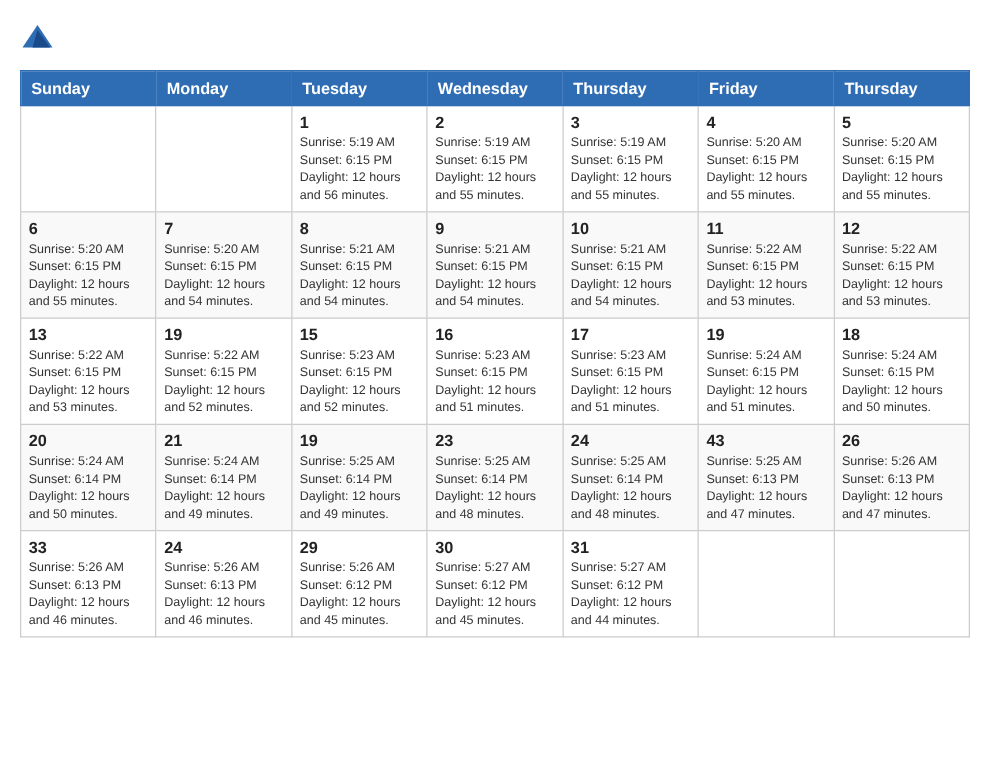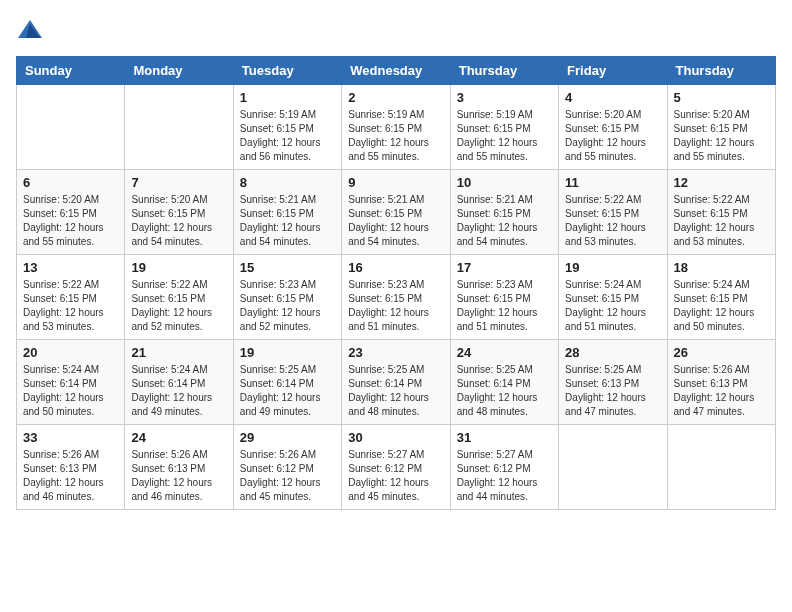--- a/index.html
+++ b/index.html
@@ -276,21 +276,21 @@
 Sunset: 6:14 PM
 Daylight: 12 hours and 48 minutes.</div>
         </td>
         <td>
           <div class="day-number">24</div>
           <div class="day-info" style="white-space: pre-line;">Sunrise: 5:25 AM
 Sunset: 6:14 PM
 Daylight: 12 hours and 48 minutes.</div>
         </td>
         <td>
-          <div class="day-number">28</div>
+          <div class="day-number">43</div>
           <div class="day-info" style="white-space: pre-line;">Sunrise: 5:25 AM
 Sunset: 6:13 PM
 Daylight: 12 hours and 47 minutes.</div>
         </td>
         <td>
           <div class="day-number">26</div>
           <div class="day-info" style="white-space: pre-line;">Sunrise: 5:26 AM
 Sunset: 6:13 PM
 Daylight: 12 hours and 47 minutes.</div>
         </td>

